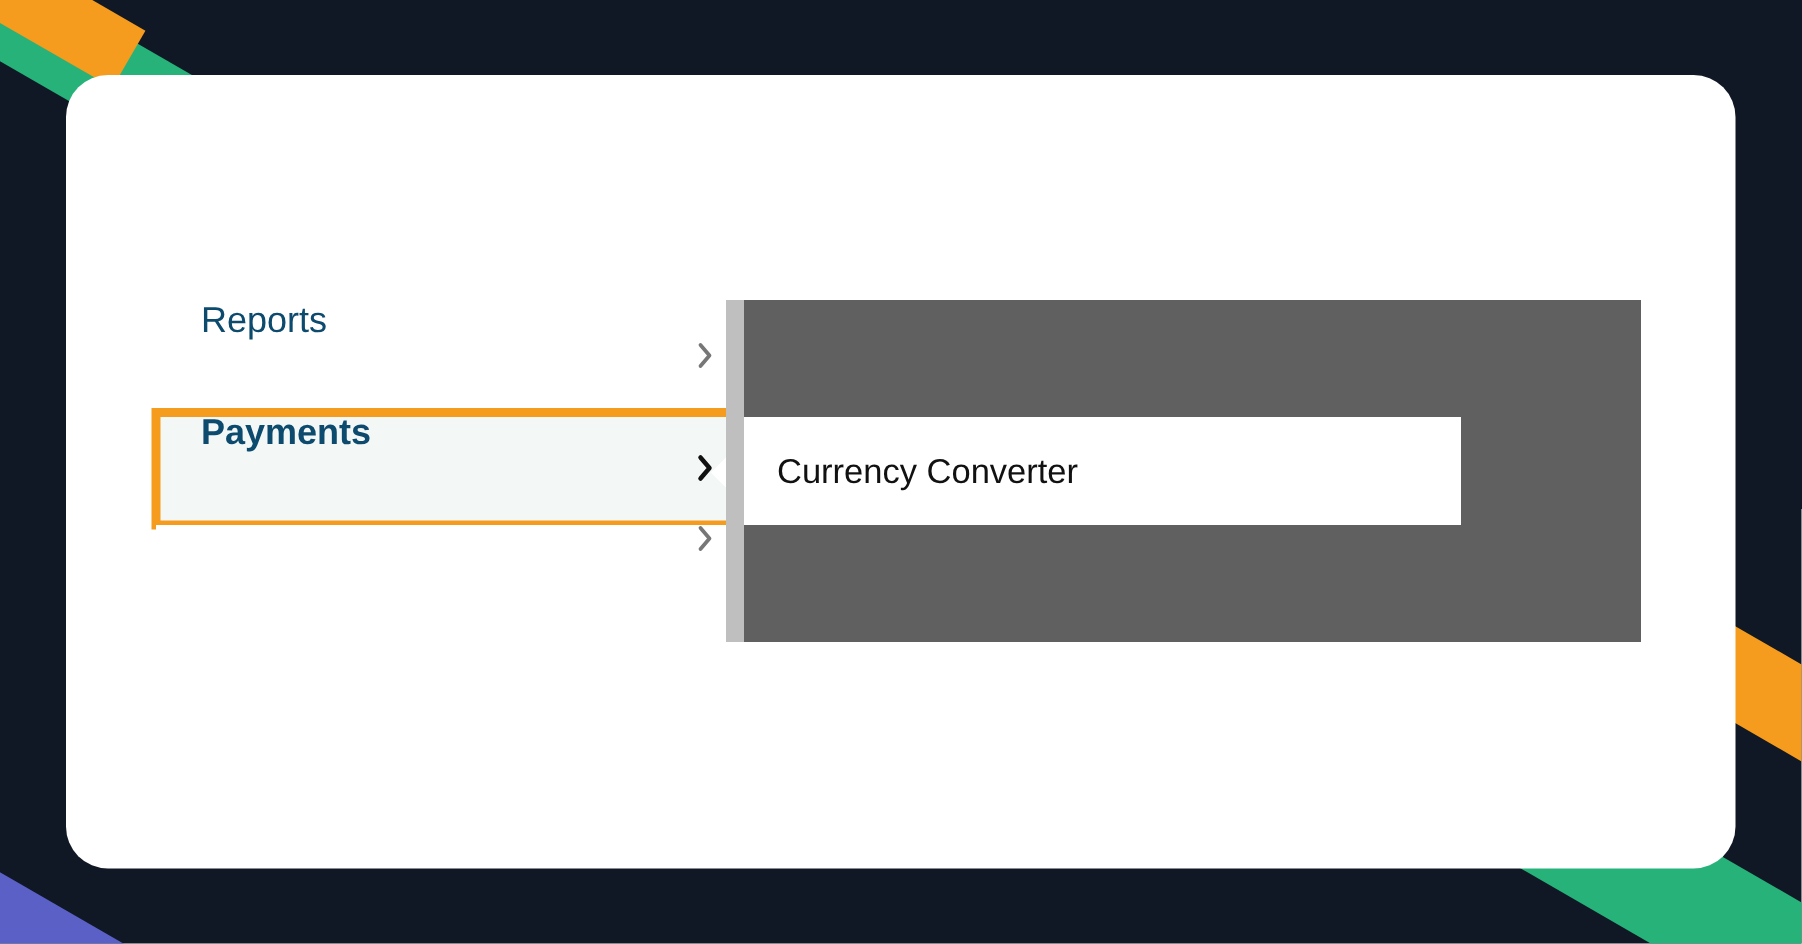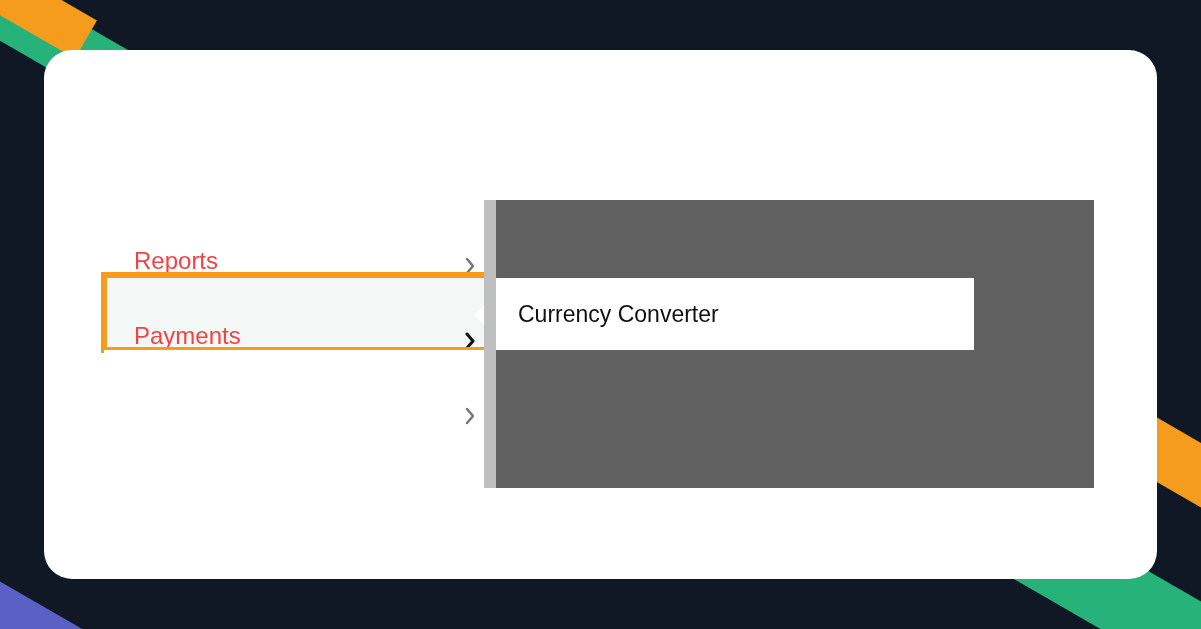--- a/index.html
+++ b/index.html
@@ -62,53 +62,54 @@
   .menu {
     position: absolute;
     left: 60px;
     top: 150px;
     width: 405px;
   }
   .menu-item {
     position: relative;
     height: 75px;
     display: flex;
-    align-items: flex-end;
+    align-items: flex-start;
     padding-left: 30px;
     padding-right: 30px;
     font-size: 24px;
-    color: #ef4444;
+    color: #0c4a6e;
     cursor: pointer;
     background: #ffffff;
+    flex-direction: column;
   }
   .menu-item .chev {
     margin-left: auto;
     width: 18px; height: 18px;
     display: flex;
     align-items: center;
     justify-content: center;
   }
   .menu-item .chev svg { display: block; }
 
   .menu-item.active {
     background: #f3f8f7;
     outline: 6px solid #f59b1e;
     outline-offset: -3px;
   }
-  .menu-item.active .menu-label { font-weight: 400; }
+  .menu-item.active .menu-label { font-weight: 700; }
   .menu-item.active .chev svg { stroke: #111; stroke-width: 3; }
   .menu-item:not(.active) .chev svg { stroke: #777; stroke-width: 2.5; }
 
   
   .submenu-wrap {
     position: absolute;
     left: 440px;
     top: 150px;
     width: 610px;
-    height: 288px;
+    height: 228px;
     display: flex;
   }
   .submenu-gutter {
     width: 12px;
     height: 100%;
     background: #bfbfbf;
     position: relative;
   }
   .submenu-gutter .arrow-notch {
     position: absolute;

